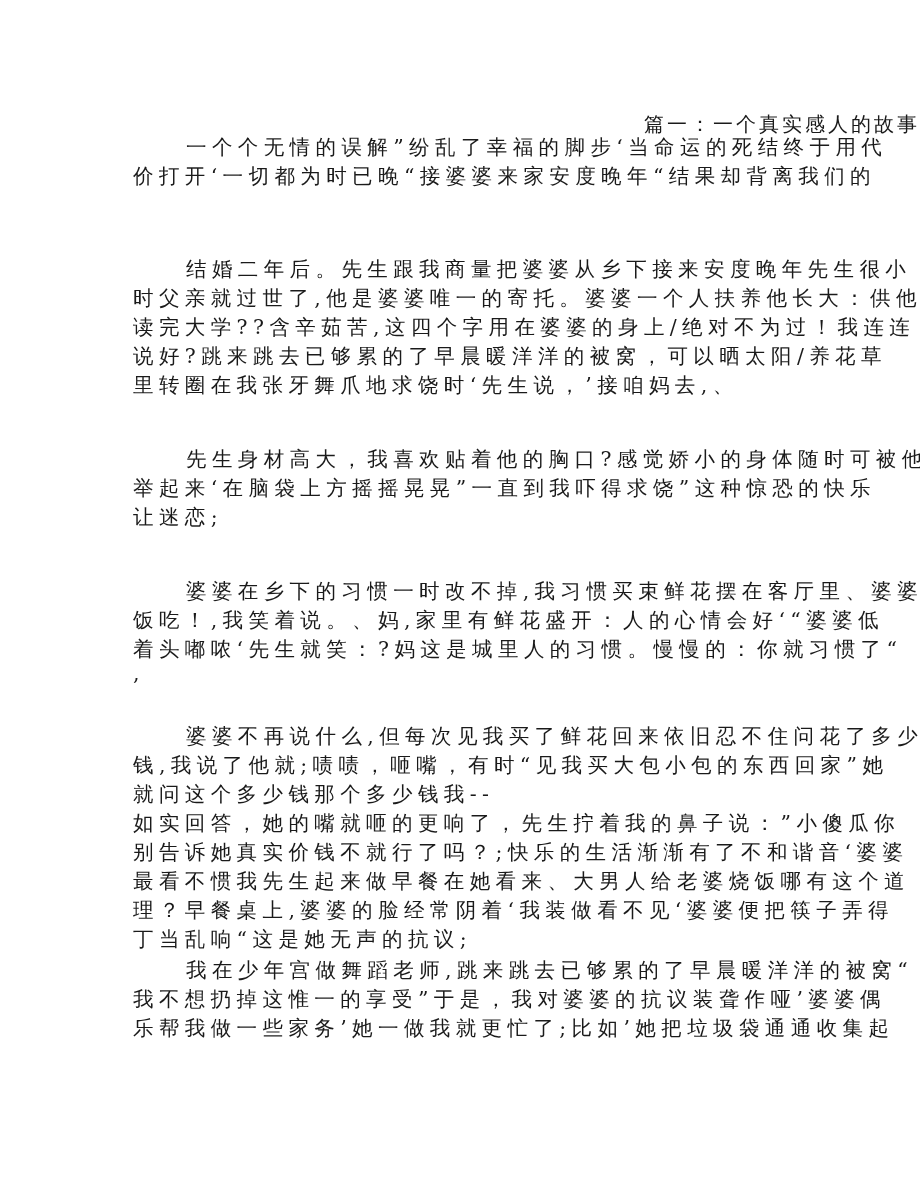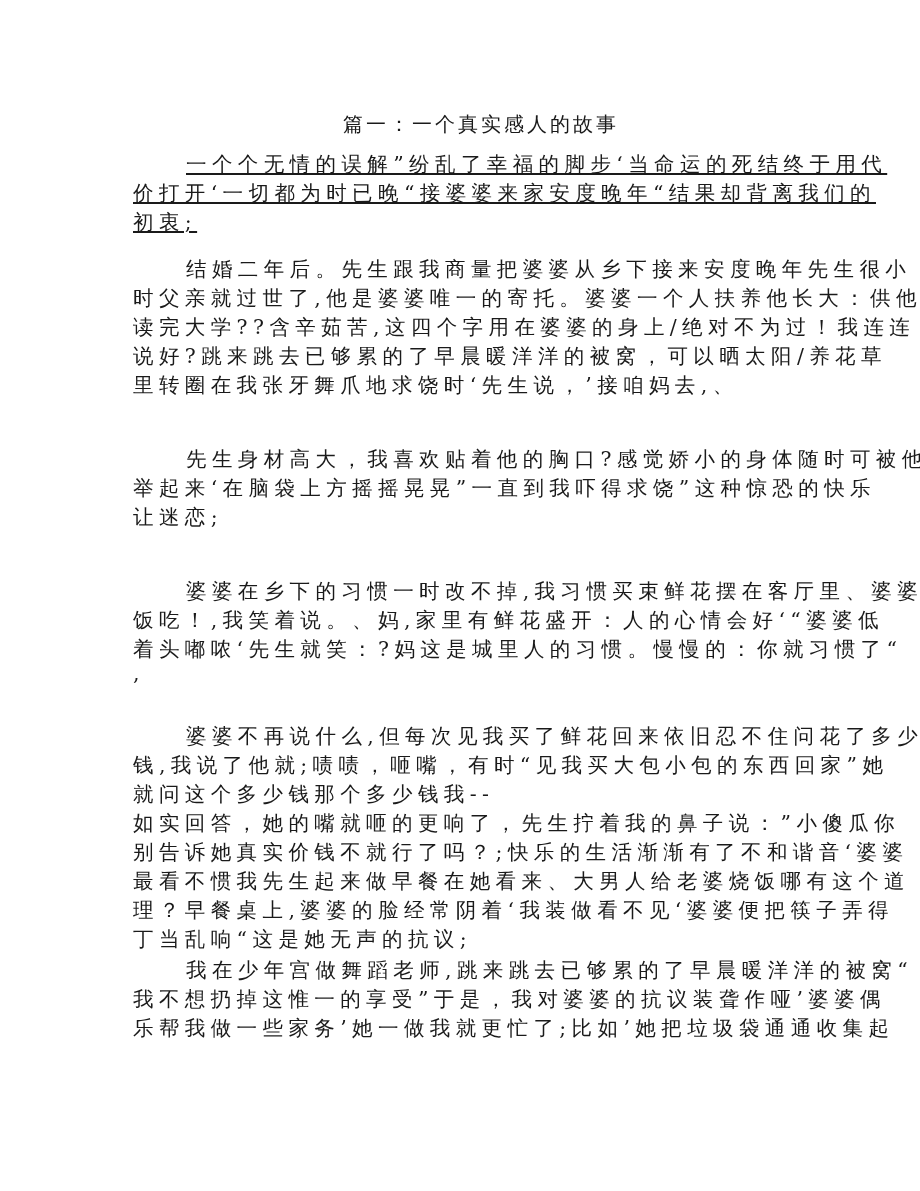--- a/index.html
+++ b/index.html
@@ -19,21 +19,21 @@
       position: absolute;
       left: 0; top: 0;
       width: 920px;
       height: 1191px;
     }
     .title {
       position: absolute;
       top: 110px;
       left: 0;
       width: 920px;
-      text-align: center;
+      text-align: right;
       font-size: 20px;
       line-height: 28px;
       letter-spacing: 3px;
       padding-left: 42px;
       box-sizing: border-box;
     }
     .para {
       position: absolute;
       left: 133px;
       width: 660px;
@@ -50,24 +50,23 @@
       padding-left: 53px;
     }
   </style>
 </head>
 <body>
 
 <div class="page">
 
   <div class="title">篇一：一个真实感人的故事</div>
 
-  <div class="para" style="top:150px;text-decoration:underline;">
+  <div class="para" style="top:133px;">
     <span class="line indent">一个个无情的误解”纷乱了幸福的脚步‘当命运的死结终于用代</span>
     <span class="line">价打开‘一切都为时已晚“接婆婆来家安度晚年“结果却背离我们的</span>
-    <span class="line">初衷;</span>
   </div>
 
   <div class="para" style="top:255px;">
     <span class="line indent">结婚二年后。先生跟我商量把婆婆从乡下接来安度晚年先生很小</span>
     <span class="line">时父亲就过世了,他是婆婆唯一的寄托。婆婆一个人扶养他长大：供他</span>
     <span class="line">读完大学??含辛茹苦,这四个字用在婆婆的身上/绝对不为过！我连连</span>
     <span class="line">说好?跳来跳去已够累的了早晨暖洋洋的被窝，可以晒太阳/养花草</span>
     <span class="line">里转圈在我张牙舞爪地求饶时‘先生说，’接咱妈去,、</span>
   </div>
 

